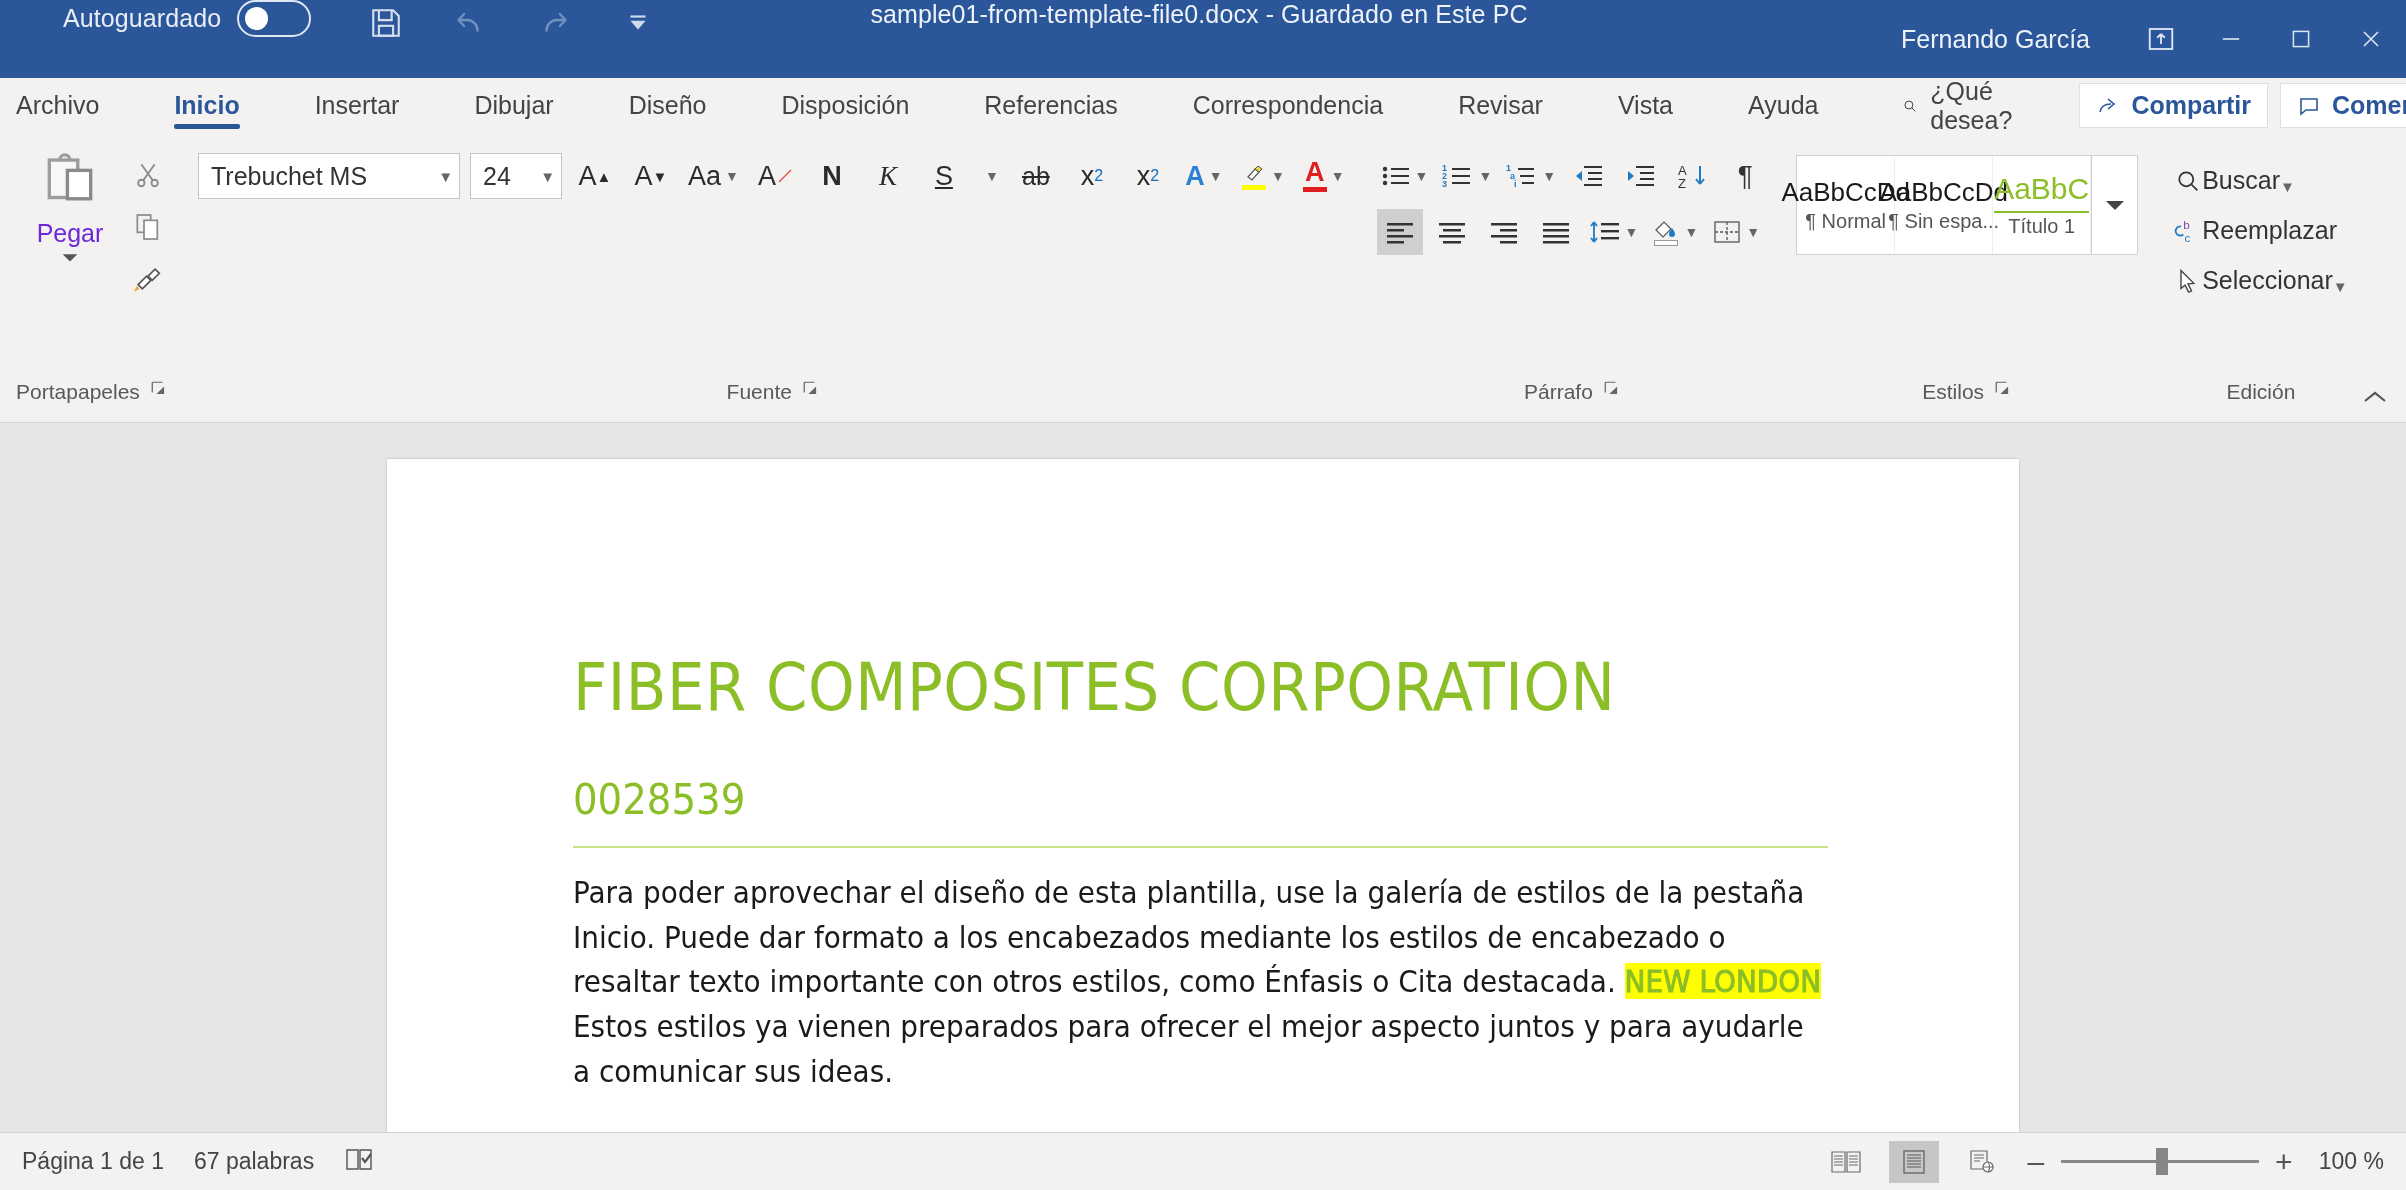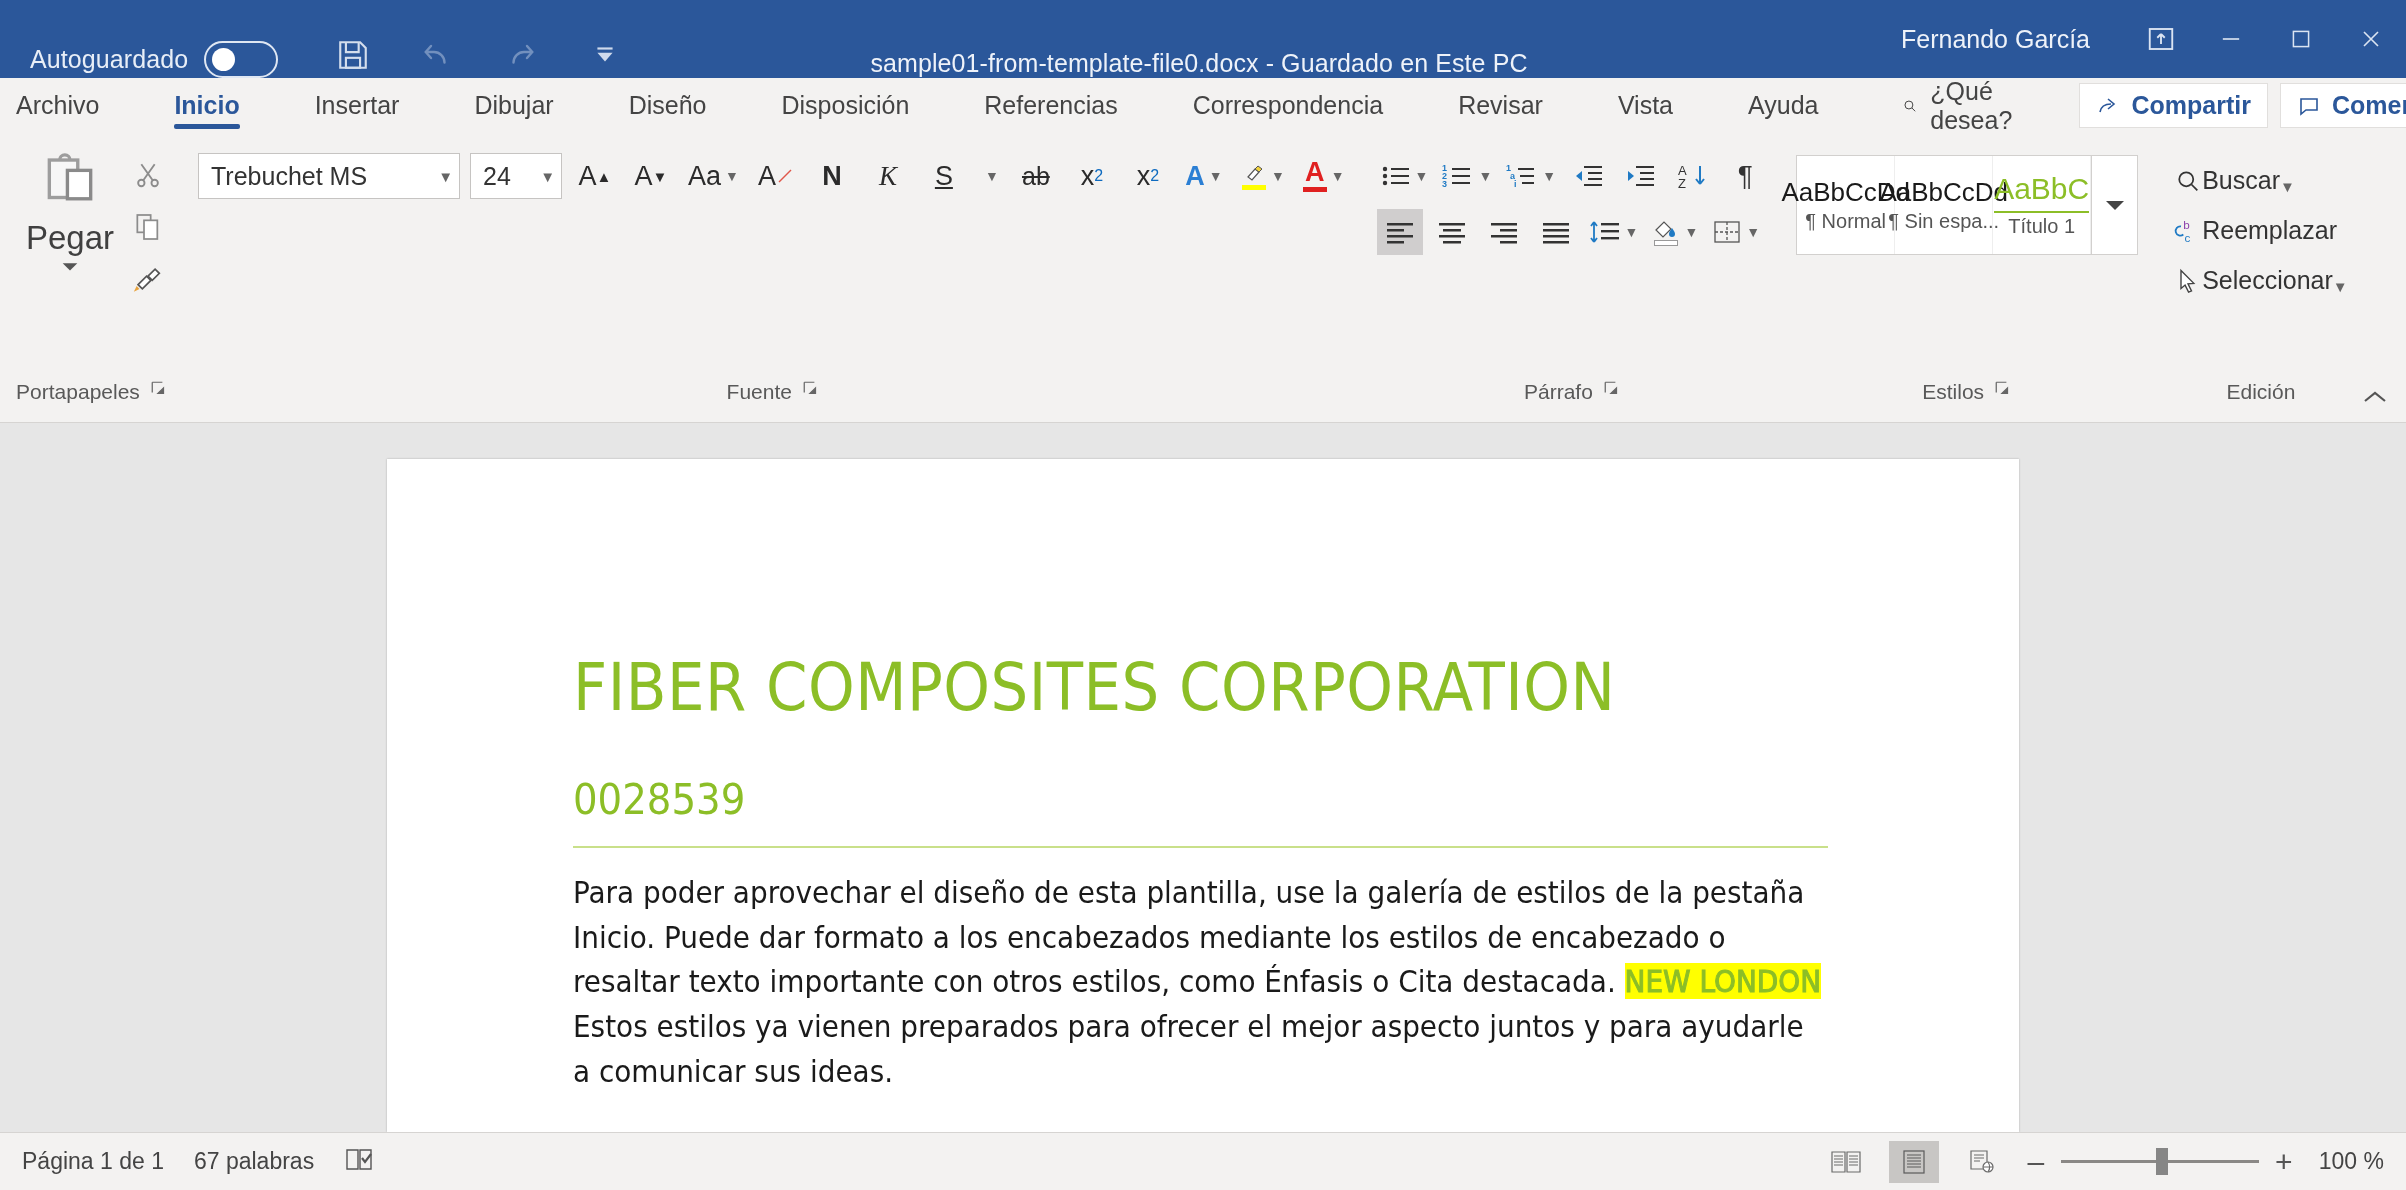--- a/index.html
+++ b/index.html
@@ -5,22 +5,22 @@
   * { box-sizing: border-box; margin: 0; padding: 0; }
   html, body {
     width: 2406px; height: 1190px;
     font-family: "Liberation Sans", sans-serif;
     overflow: hidden; background: #ffffff;
   }
   .app { width: 2406px; height: 1190px; display: flex; flex-direction: column; position: relative; }
 
   
   .titlebar {
-    height: 78px; background: #2b579a; display: flex; align-items: flex-end;
-    flex: 0 0 78px; position: relative; color: #ffffff;
+    height: 78px; background: #2b579a; display: flex; align-items: flex-start;
+    flex: 0 0 78px; position: relative; color: #ffffff; padding-left: 33px;
   }
   .autosave-wrap { display: flex; align-items: center; margin-left: 30px; gap: 16px; }
   .autosave-label { font-size: 25px; color: #e8eef7; letter-spacing: .1px; }
   .toggle {
     width: 74px; height: 37px; border-radius: 19px; border: 2px solid #dfe7f3;
     background: transparent; position: relative; display: inline-block;
   }
   .toggle .knob {
     position: absolute; left: 6px; top: 5px; width: 23px; height: 23px;
     border-radius: 50%; background: #ffffff;
@@ -80,21 +80,21 @@
     font-size: 21px; color: #595959; position: relative; gap: 10px;
   }
   .grp-sep { width: 1px; background: #d9d7d4; margin: 12px 0 48px 0; }
   .dlg-launcher { width: 18px; height: 18px; display: inline-block; }
 
   
   .paste-btn {
     width: 112px; display: flex; flex-direction: column; align-items: center;
     padding-top: 6px; gap: 2px;
   }
-  .paste-btn .lbl { font-size: 33px; color: #404040; margin-top: 4px; }
+  .paste-btn .lbl { font-size: 25px; color: #6d28d9; margin-top: 4px; }
   .clip-side { display: flex; flex-direction: column; align-items: center; gap: 8px; padding-top: 8px; }
   .clip-side .mini { width: 44px; height: 44px; display: flex; align-items: center; justify-content: center; }
 
   
   .font-rows { display: flex; flex-direction: row; gap: 10px; padding-top: 8px; }
   .font-row { display: flex; align-items: center; gap: 10px; }
   .combo {
     height: 46px; background: #ffffff; border: 1px solid #c6c4c2;
     display: flex; align-items: center; padding: 0 6px 0 12px; font-size: 25px; color: #333;
   }

